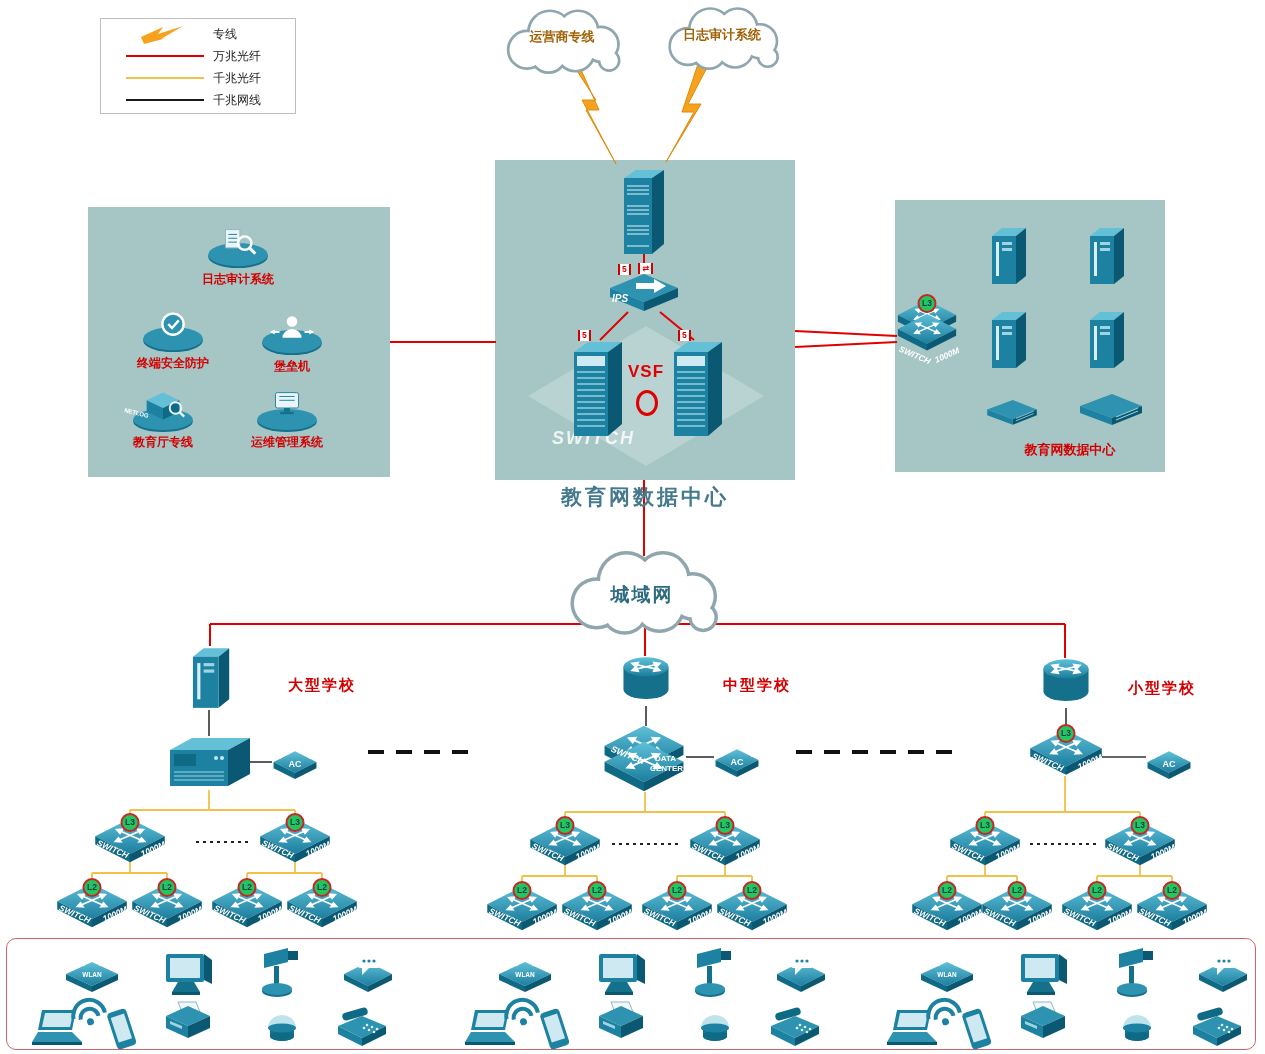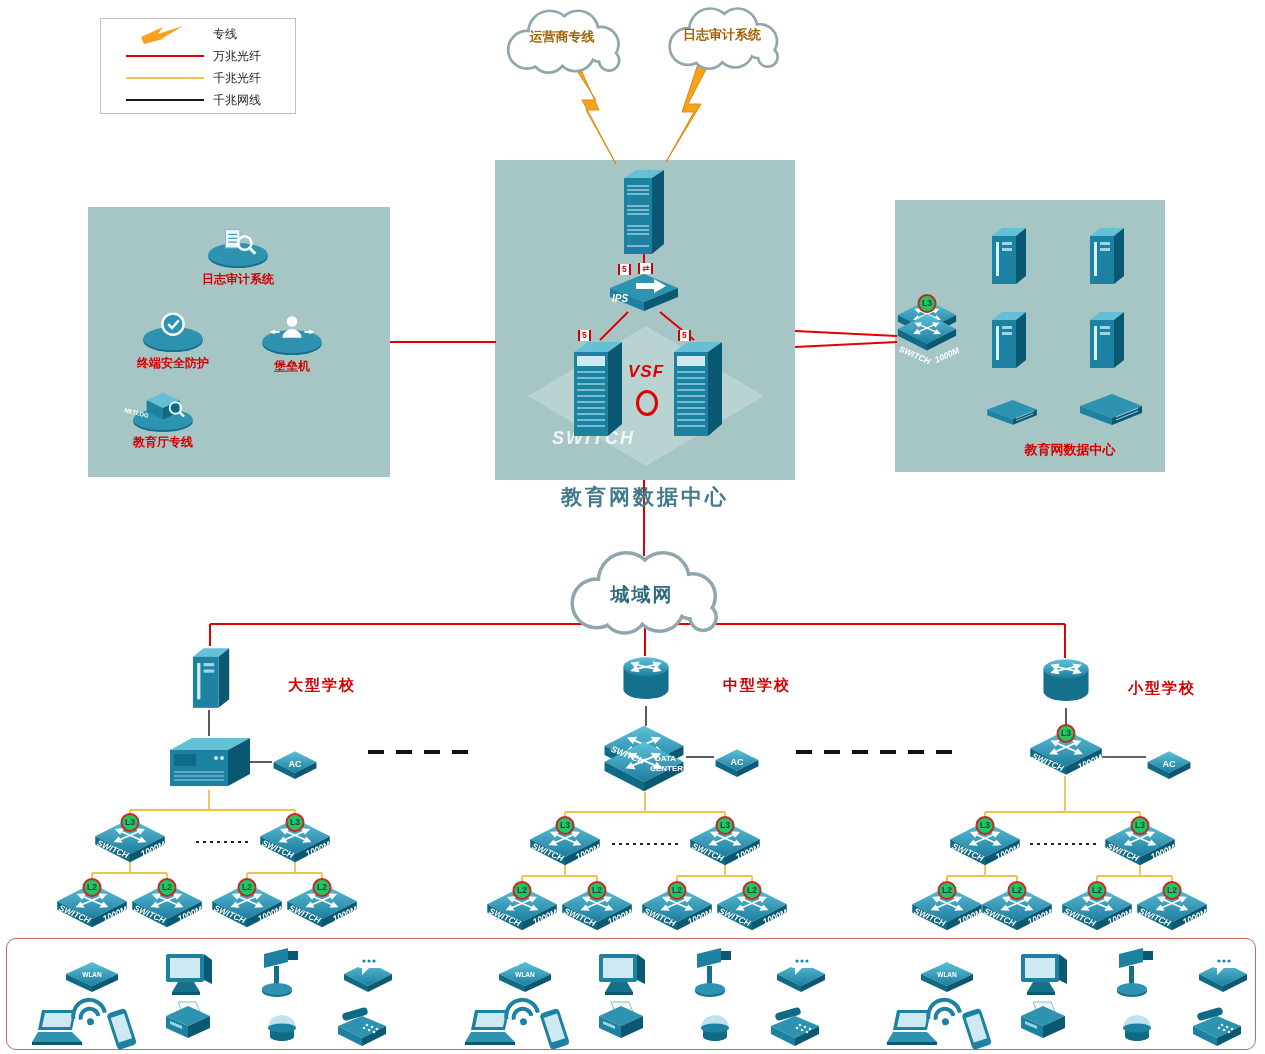--- a/index.html
+++ b/index.html
@@ -32,21 +32,21 @@
   .lg-row b{font-size:12px;color:#222;font-weight:normal;}
   
   .red{color:#d40000;font-weight:bold;}
   .school-label{font-size:15px;letter-spacing:2px;margin-top:24px;}
   .lp-item{width:112px;text-align:center;}
   .lp-item svg{display:block;margin:0 auto;}
   .lp-item b{display:block;margin-top:1px;color:#d40000;font-size:12px;}
   .chip{position:absolute;z-index:4;background:#fff;border-left:2px solid #d40000;border-right:2px solid #d40000;
         color:#d40000;font-weight:bold;font-size:8.5px;line-height:11px;padding:0 2px;}
   .vsf{position:absolute;left:612px;top:362px;width:68px;text-align:center;color:#e10000;
-       font-style:italic;font-weight:bold;font-size:17px;letter-spacing:1px;z-index:4;}
+       font-weight:bold;font-size:17px;letter-spacing:1px;z-index:4;}
   .vsf-ring{position:absolute;left:636px;top:390px;width:16px;height:20px;border:3px solid #e10000;
             border-radius:50%;z-index:3;}
   .wm{position:absolute;left:552px;top:428px;color:rgba(255,255,255,.8);font-style:italic;font-weight:bold;
       font-size:18px;letter-spacing:2px;z-index:2;}
   .center-title{left:495px;top:483px;width:300px;text-align:center;font-size:21px;font-weight:bold;
                 color:#45798c;letter-spacing:3px;}
   .rp-title{left:960px;top:441px;width:220px;text-align:center;font-size:13px;}
   .aclab{position:absolute;left:0;top:17px;width:100%;text-align:center;color:#fff;
          font-weight:bold;font-size:9px;z-index:3;}
   .wlab{position:absolute;left:0;top:25px;width:100%;text-align:center;color:#fff;
@@ -419,20 +419,34 @@
         <ellipse cx="35" cy="38" rx="31" ry="11" fill="#2e93b0"></ellipse>
       <polygon points="18,18 35,10 52,18 35,26" fill="#63c0d6"></polygon>
       <polygon points="18,18 35,26 35,38 18,30" fill="#1d82a2"></polygon>
       <polygon points="52,18 35,26 35,38 52,30" fill="#0f6a86"></polygon>
       <circle cx="48" cy="26" r="6" stroke="#e9f5f9" stroke-width="2" fill="none"></circle>
       <line x1="52" y1="30" x2="57" y2="35" stroke="#e9f5f9" stroke-width="2.5"></line>
     </svg>
     <span class="netlog">NETLOG</span>
     <b>教育厅专线</b>
   </div>
+  <div class="lp-item" style="left:231px;top:383px">
+    <svg width="70" height="50" viewBox="0 0 70 52">
+      <ellipse cx="35" cy="40" rx="31" ry="11" fill="#15708c"></ellipse>
+        <ellipse cx="35" cy="38" rx="31" ry="11" fill="#2e93b0"></ellipse>
+      <rect x="23" y="10" width="24" height="16" rx="2" fill="#e9f5f9" stroke="#1d82a2"></rect>
+      <g stroke="#1d82a2">
+          <line x1="27" y1="14" x2="43" y2="14"></line>
+          <line x1="27" y1="18" x2="43" y2="18"></line>
+        </g>
+      <rect x="32" y="26" width="6" height="4" fill="#15708c"></rect>
+      <rect x="28" y="30" width="14" height="2.5" fill="#15708c"></rect>
+    </svg>
+    <b>运维管理系统</b>
+  </div>
 
   <div class="dev" style="left:620px;top:166px">
     <svg width="48" height="88" viewBox="0 0 48 88">
         <use href="#i-tallfw"></use>
       </svg>
   </div>
   <div class="dev" style="left:604px;top:270px;width:80px;height:44px">
     <svg width="80" height="44" viewBox="0 0 80 44">
         <use href="#i-ips"></use>
       </svg>

